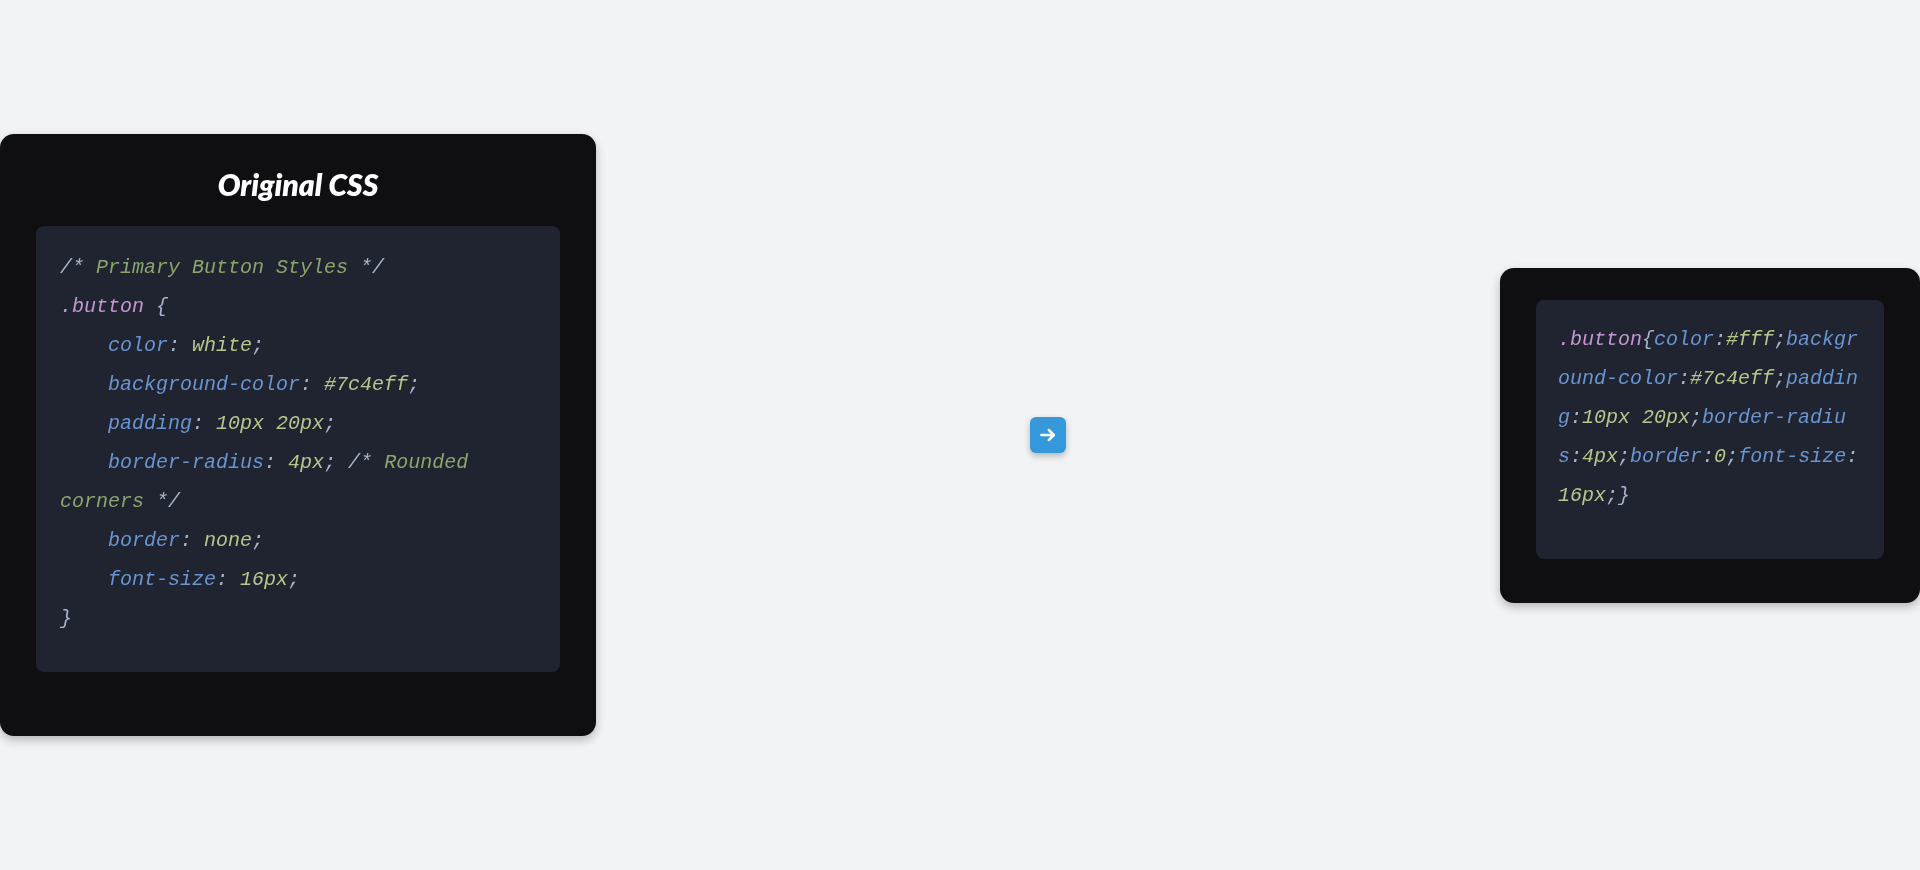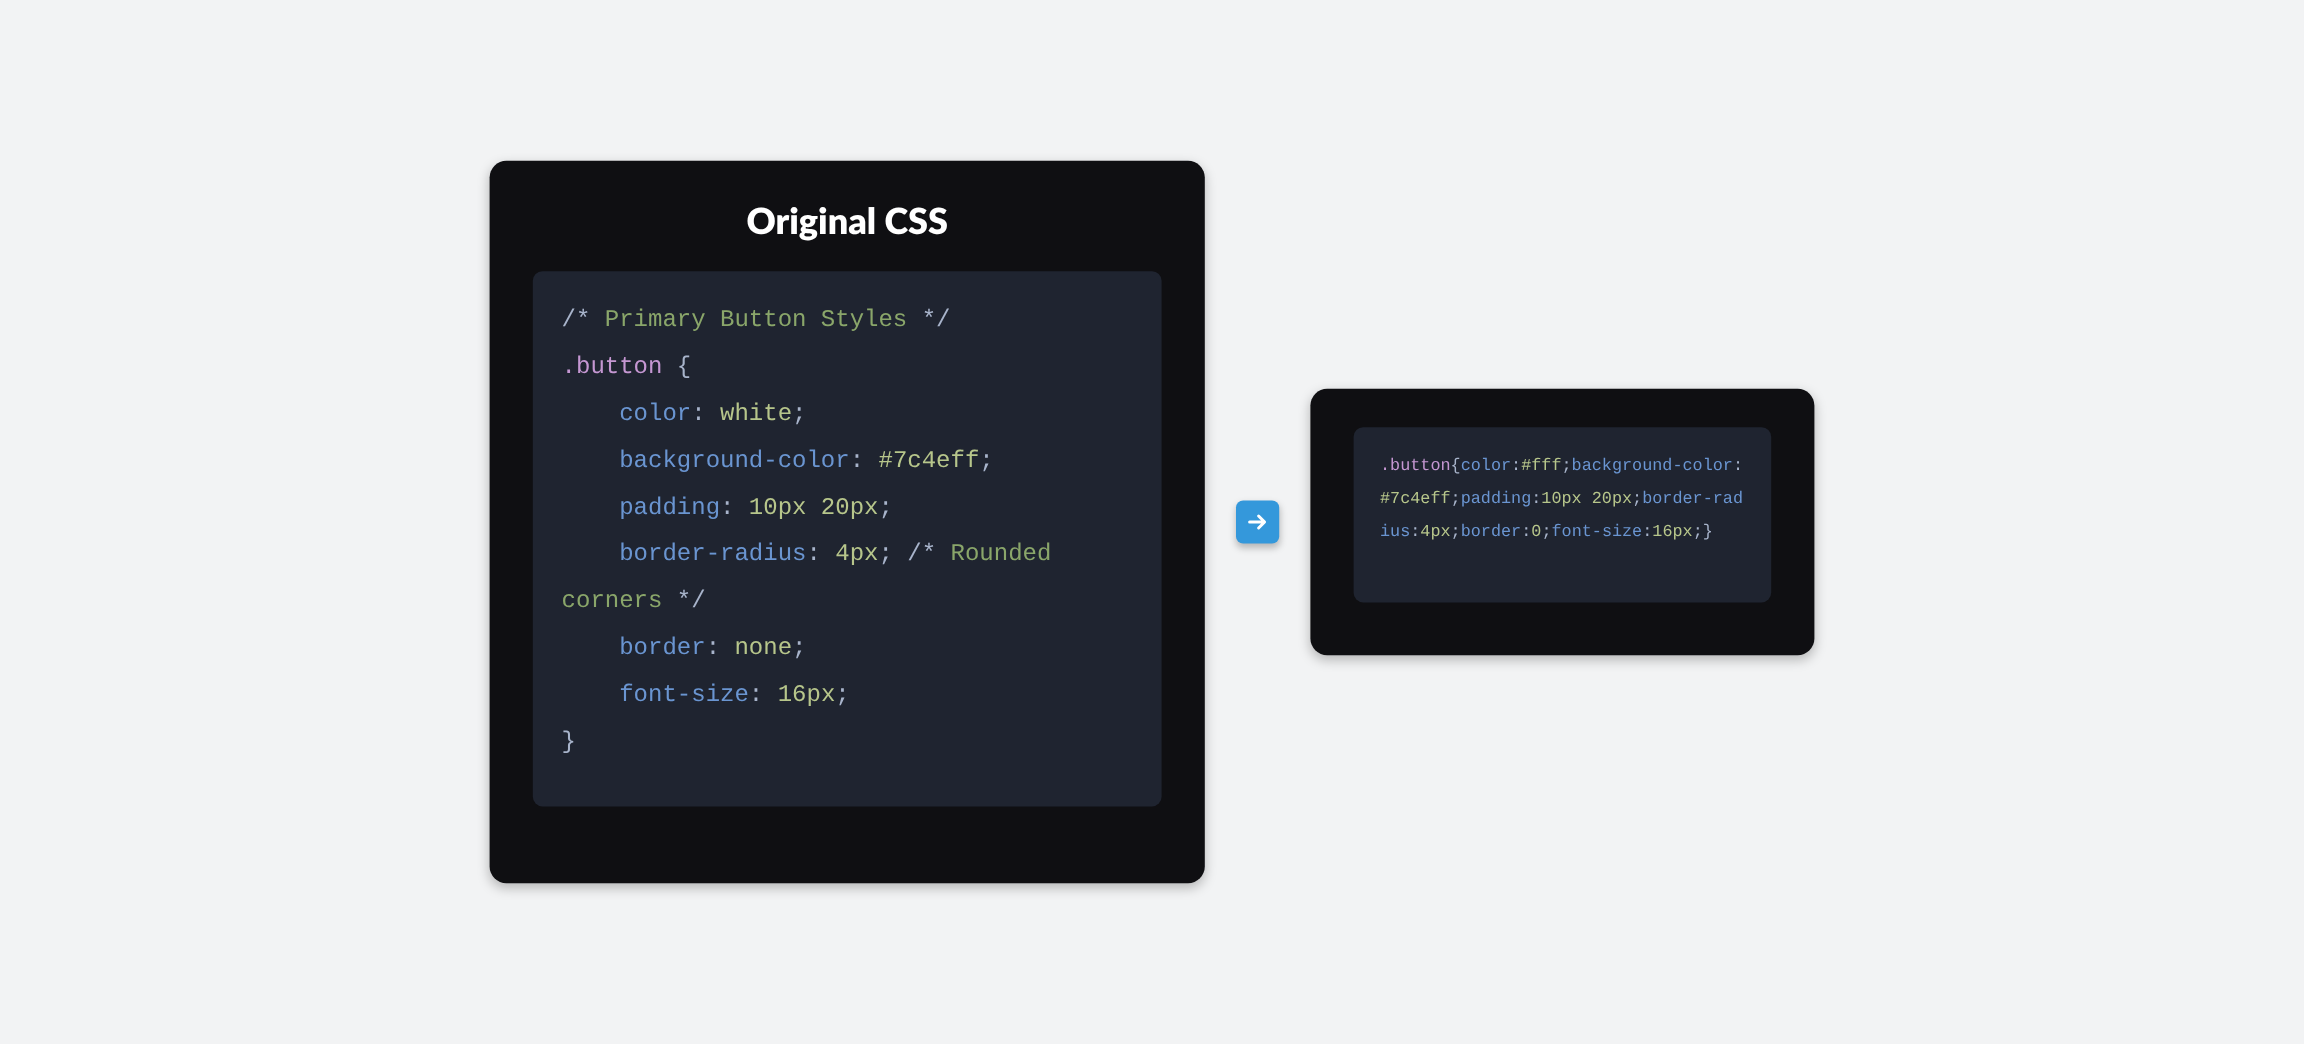--- a/index.html
+++ b/index.html
@@ -22,22 +22,23 @@
     height: 870px;
     background: var(--bg-page);
     font-family: "Lato", "Segoe UI", -apple-system, BlinkMacSystemFont, sans-serif;
     overflow: hidden;
   }
   .stage {
     width: 100%;
     height: 100%;
     display: flex;
     align-items: center;
-    justify-content: center;
-    gap: 26px;
+    justify-content: space-between;
+    gap: 10px;
+    font-style: italic;
   }
   .card {
     background: var(--card-bg);
     border-radius: 14px;
     padding: 32px 36px 44px 36px;
     box-shadow: 0 4px 10px rgba(0,0,0,.25);
   }
   .card--left {
     width: 524px;
   }
@@ -57,21 +58,21 @@
     border-radius: 8px;
     padding: 22px 24px 34px 24px;
     font-family: "SFMono-Regular", Consolas, "Liberation Mono", Menlo, monospace;
     font-size: 20px;
     line-height: 1.95;
     color: var(--token-base);
     white-space: pre-wrap;
     word-break: break-word;
   }
   .code--mini {
-    font-size: 14px;
+    font-size: 20px;
     line-height: 1.95;
     white-space: normal;
     word-break: break-all;
     padding: 20px 22px 44px 22px;
   }
   .tok-comment  { color: var(--token-comment); }
   .tok-selector { color: var(--token-selector); }
   .tok-prop     { color: var(--token-property); }
   .tok-value    { color: var(--token-value); }
   .tok-punc     { color: var(--token-base); }

